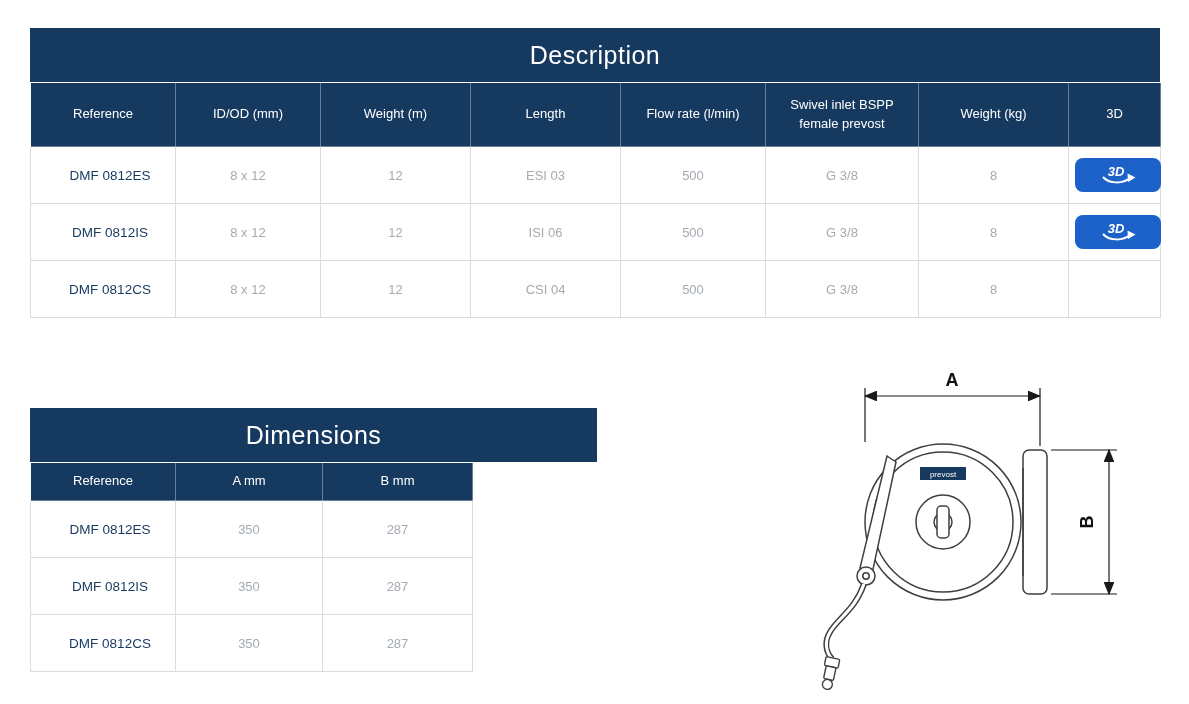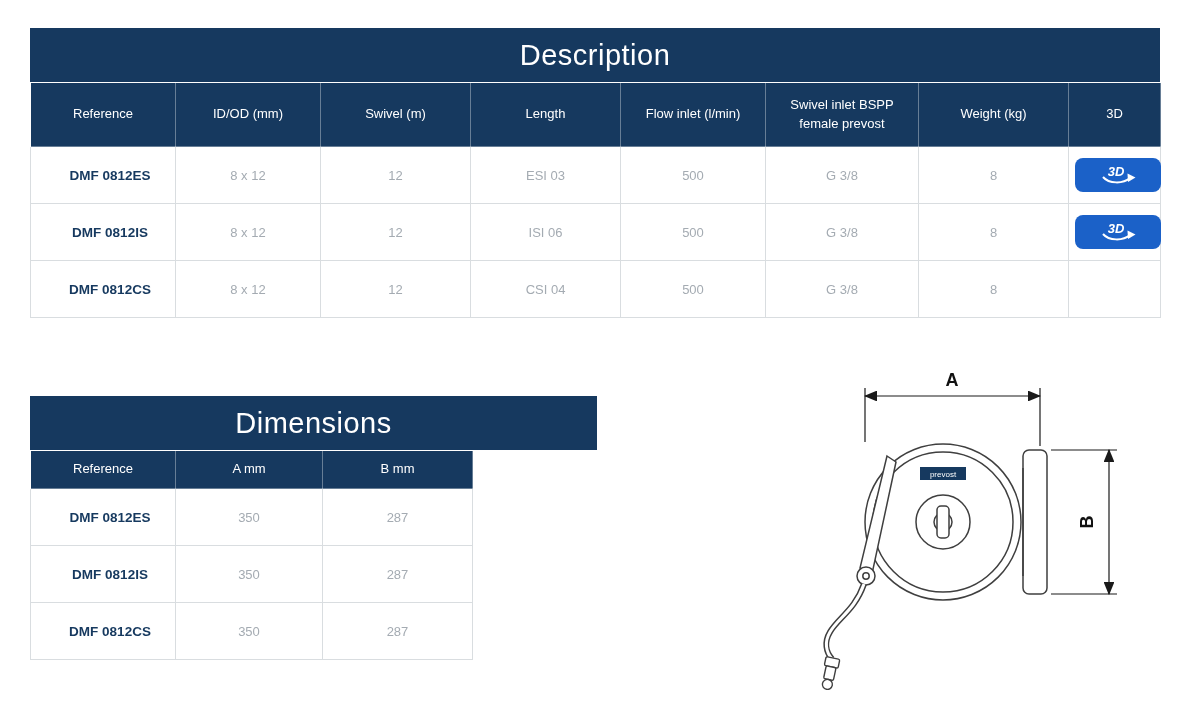--- a/index.html
+++ b/index.html
@@ -9,21 +9,21 @@
     position: relative;
     font-family: "Liberation Sans", sans-serif;
     overflow: hidden;
   }
   .page { position: absolute; inset: 0; }
 
   .table-title {
     background: #16395f;
     color: #ffffff;
     display: flex; align-items: center; justify-content: center;
-    font-size: 29px; font-weight: 400; letter-spacing: 0.5px;
+    font-size: 25px; font-weight: 400; letter-spacing: 0.5px;
   }
 
   
   .desc { position: absolute; left: 30px; top: 28px; width: 1130px; }
   .desc .table-title { height: 54px; width: 100%; }
 
   table { border-collapse: collapse; table-layout: fixed; border-radius: 30px; }
   .desc table { width: 1130px; }
 
   th {
@@ -35,34 +35,34 @@
   }
   .desc th { height: 64px; }
 
   td {
     font-size: 13px; color: #a4abb2;
     text-align: center; vertical-align: middle;
     border: 1px solid #d9dde0;
     height: 57px; padding: 2px 6px;
     background: #ffffff;
   }
-  td.ref { color: #16395f; font-weight: bold; font-size: 13.5px; padding-left: 20px; }
+  td.ref { color: #16395f; font-weight: normal; font-size: 13.5px; padding-left: 20px; }
 
   
   .btn3d {
     width: 86px; height: 34px;
     background: #1b61c8;
     border: none; border-radius: 8px;
     display: inline-flex; align-items: center; justify-content: center;
     cursor: pointer;
   }
   .btn3d svg { display: block; }
 
   
-  .dims { position: absolute; left: 30px; top: 396px; }
+  .dims { position: absolute; left: 30px; top: 408px; }
   .dims .table-title { width: 567px; height: 54px; }
   .dims table { width: 442px; }
   .dims th { height: 38px; }
 
   
   .drawing-wrap { position: absolute; left: 775px; top: 372px; width: 380px; height: 330px; }
   .drawing-wrap svg { display: block; }
 </style>
 </head>
 <body>
@@ -79,23 +79,23 @@
           <col style="width:150px">
         <col style="width:145px">
           <col style="width:153px">
           <col style="width:150px">
           <col style="width:92px">
       </colgroup>
       <thead>
         <tr>
           <th>Reference</th>
           <th>ID/OD (mm)</th>
-          <th>Swivel (m)</th>
+          <th>Weight (m)</th>
           <th>Length</th>
-          <th>Flow inlet (l/min)</th>
+          <th>Flow rate (l/min)</th>
           <th>Swivel inlet BSPP female prevost</th>
           <th>Weight (kg)</th>
           <th>3D</th>
         </tr>
       </thead>
       <tbody>
         <tr>
           <td class="ref">DMF 0812ES</td>
           <td>8 x 12</td>
           <td>12</td>

